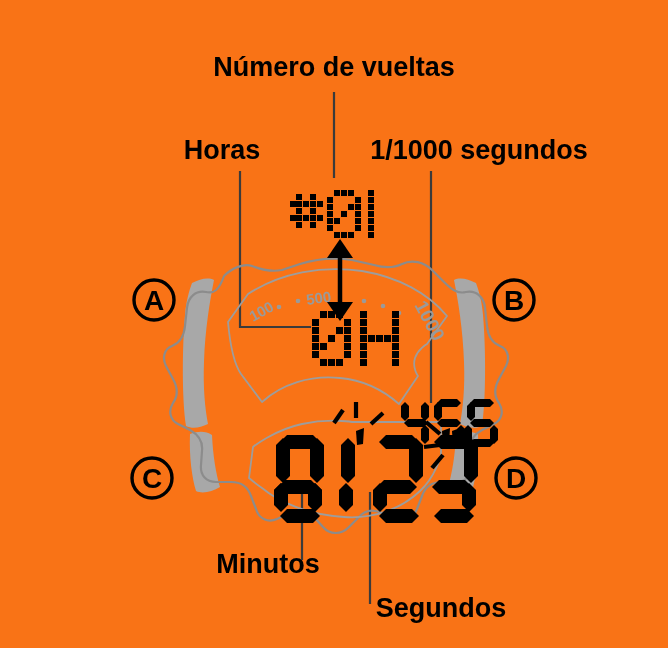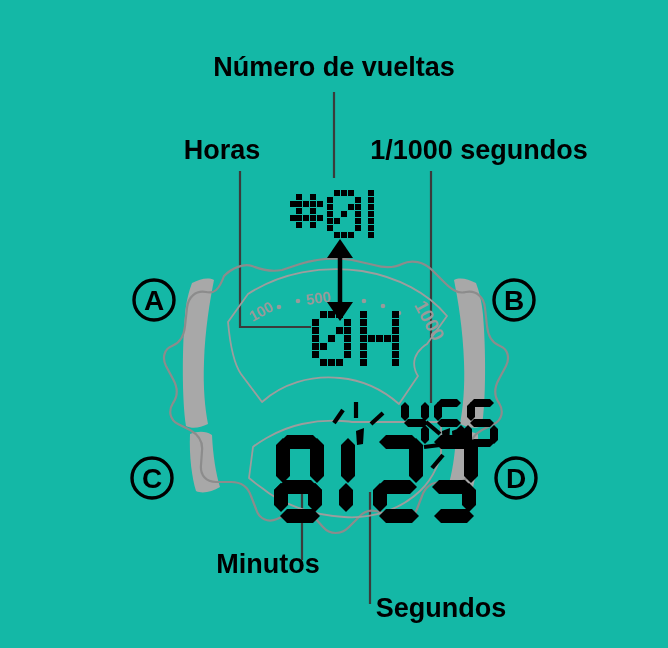--- a/index.html
+++ b/index.html
@@ -9,21 +9,21 @@
     background: #ffffff;
   }
   body {
     font-family: "Liberation Sans", sans-serif;
     color: #000000;
   }
   #stage {
     position: relative;
     width: 668px;
     height: 648px;
-    background: #14b8a6;
+    background: #f97316;
     overflow: hidden;
   }
   #diagram {
     position: absolute;
     left: 0;
     top: 0;
     width: 668px;
     height: 648px;
     display: block;
   }

